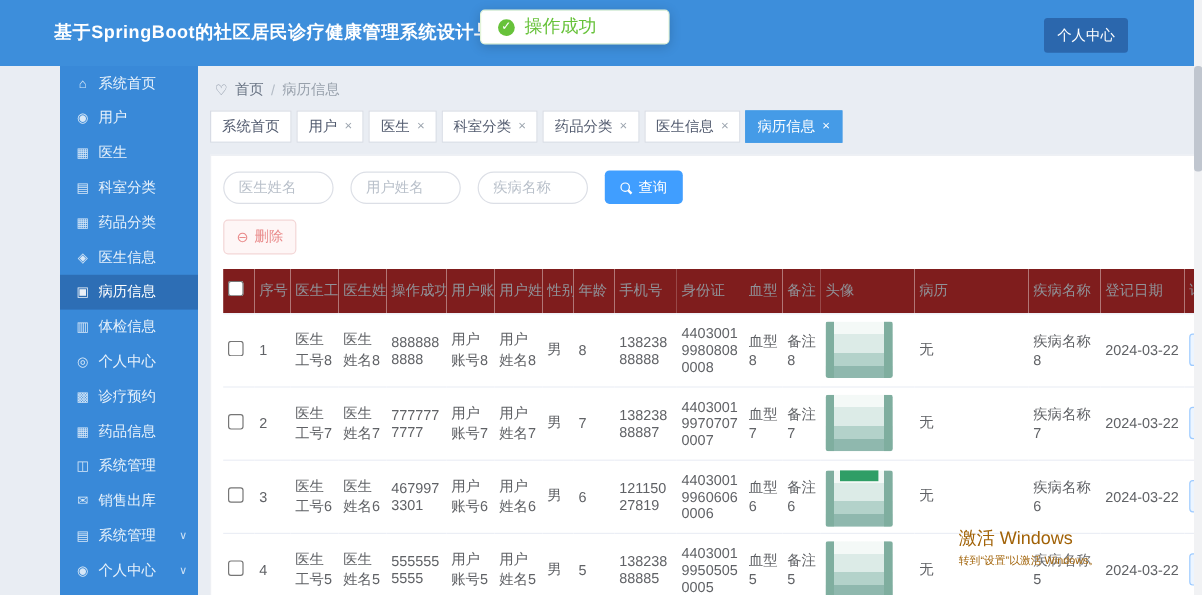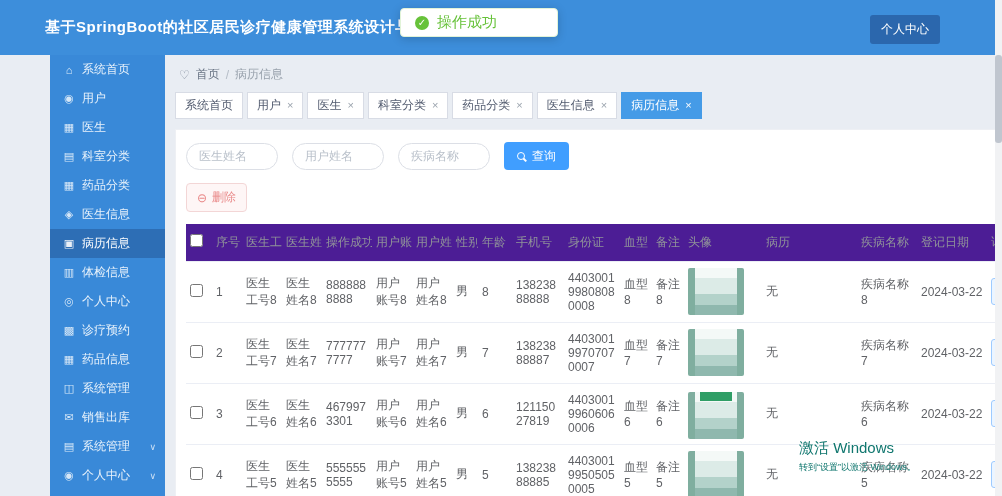--- a/index.html
+++ b/index.html
@@ -53,35 +53,35 @@
   .btn-query { background:#409eff; color:#fff; border:none; border-radius:4px; font-size:12px; height:28px;
                padding:0 13px; display:flex; align-items:center; gap:7px; cursor:pointer; }
   .mag { width:8px; height:8px; border:1.5px solid #fff; border-radius:50%; position:relative; display:inline-block; }
   .mag::after { content:''; position:absolute; width:4px; height:1.5px; background:#fff; transform:rotate(45deg);
                 right:-3px; bottom:-1px; }
   .btn-delete { background:#fef6f6; border:1px solid #f3d6d6; color:#e98a8a; border-radius:4px; font-size:12px;
                 padding:5px 10px; display:flex; align-items:center; gap:5px; margin-bottom:12px; cursor:pointer; }
 
   
   table { border-collapse:collapse; table-layout:fixed; width:871px; font-size:12px; color:#606266; }
-  th { background:#4c1d95; color:#909399; font-weight:normal; height:37px; border-bottom:1px solid #ebeef5;
+  th { background:#7f1d1d; color:#909399; font-weight:normal; height:37px; border-bottom:1px solid #ebeef5;
        text-align:left; padding:0 4px; overflow:hidden; white-space:nowrap; }
   td { border-bottom:1px solid #ebeef5; height:61px; padding:2px 4px; word-break:break-all;
        vertical-align:middle; overflow:hidden; }
   input[type=checkbox] { width:13px; height:13px; }
   .avatar { width:56px; height:47px; border-radius:2px;
             background:
               linear-gradient(90deg,#7fae9f 0 13%, rgba(0,0,0,0) 13% 87%, #7fae9f 87%),
               linear-gradient(180deg,#f4f9f7 0 22%, #dcebe7 22% 55%, #b3d2ca 55% 78%, #8fb8ae 78%); }
   .avatar.sign::before { content:''; display:block; margin:4px auto 0; width:32px; height:9px; background:#2f9e66; }
   .btn-detail { background:#ecf5ff; border:1px solid #9ecbff; color:#409eff; border-radius:3px; font-size:12px;
                 padding:4px 9px; cursor:pointer; }
 
   
-  .watermark { position:absolute; right:86px; bottom:22px; color:#0f766e; text-shadow:0 0 2px #fff; pointer-events:none; }
+  .watermark { position:absolute; right:86px; bottom:22px; color:#a16207; text-shadow:0 0 2px #fff; pointer-events:none; }
   .watermark .w1 { font-size:15px; }
   .watermark .w2 { font-size:9px; margin-top:3px; }
   .scrollbar { position:absolute; right:0; top:0; width:7px; height:496px; background:#f1f2f4; }
   .scrollbar .thumb { position:absolute; top:55px; left:0; width:7px; height:88px; background:#c0c6cf; border-radius:3px; }
 </style>
 </head>
 <body>
 
 <header class="topbar">
   <div class="app-title">基于SpringBoot的社区居民诊疗健康管理系统设计与实现</div>

